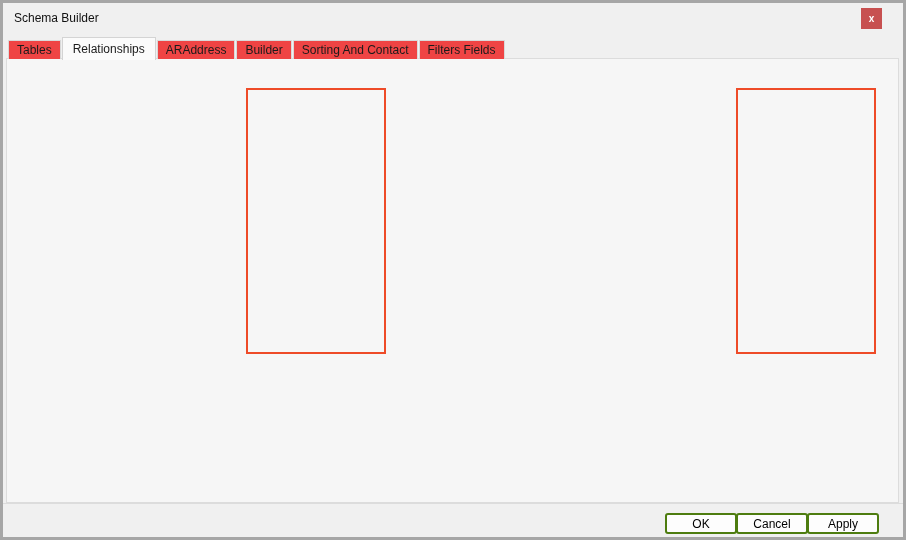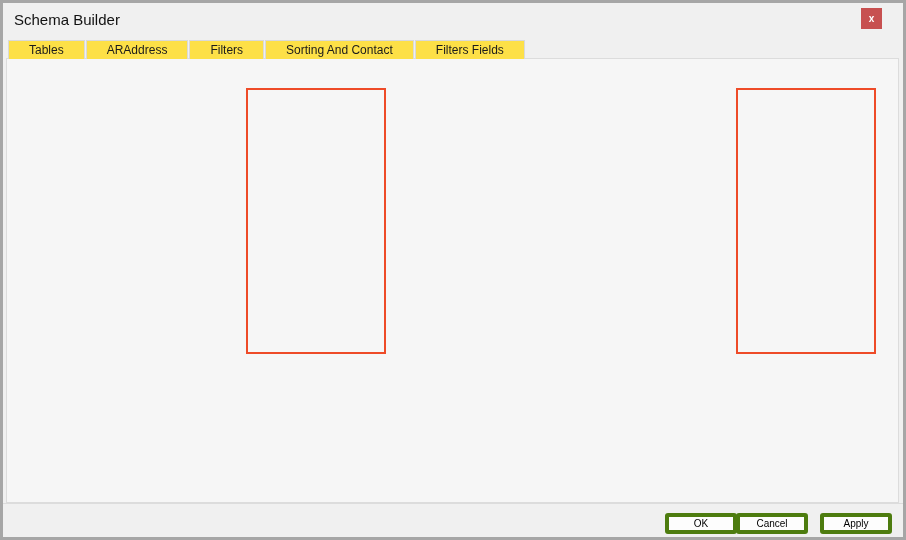--- a/index.html
+++ b/index.html
@@ -3,28 +3,28 @@
 <meta charset="utf-8">
 <style>
   * { margin:0; padding:0; box-sizing:border-box; }
   html,body { width:906px; height:540px; overflow:hidden;
     font-family:"Liberation Sans", sans-serif; font-size:12px; color:#1b1b1b; }
   .dialog { position:relative; width:906px; height:540px; background:#f0f0f0;
     box-shadow: inset 0 0 0 3px #a6a6a6; }
 
   
   .titlebar { position:absolute; left:3px; top:3px; right:3px; height:31px; background:#f0f0f0; }
-  .title-text { position:absolute; left:11px; top:8px; font-size:15px; color:#111;text-align:right; }
+  .title-text { position:absolute; left:11px; top:8px; font-size:12px; color:#111;text-align:right; }
   .close-btn { position:absolute; left:858px; top:5px; width:21px; height:21px;
     background:#c75050; color:#fff; display:flex; align-items:center; justify-content:center;
     font-size:10px; font-weight:bold; cursor:default; }
 
   
   .tabstrip { position:absolute; left:8px; top:37px; height:22px; display:flex; align-items:flex-end; z-index:3; }
-  .tab { height:19px; line-height:18px; padding:0 20px; background:#fde047;
+  .tab { height:19px; line-height:18px; padding:0 8px; background:#ef4444;
     border:1px solid #d9d9d9; border-bottom:none; margin-right:1px; white-space:nowrap; }
   .tab.active { height:23px; line-height:22px; padding:0 10px; background:#fbfbfb;
     border:1px solid #d4d4d4; border-bottom:none; margin-bottom:-1px; }
 
   
   .tabpage { position:absolute; left:6px; top:58px; width:893px; height:445px;
     background:#f6f6f6; border:1px solid #dcdcdc; z-index:1; }
 
   .section-label { position:absolute; font-size:12px; color:#111; }
   #relations-label { left:16px; top:65px; }
@@ -64,40 +64,41 @@
   .formula-btn { position:absolute; top:386px; height:21px; background:#fdfdfd;
     border:1px solid #b5b5b5; border-radius:3px; font-size:12px; text-align:center;
     font-family:"Liberation Sans", sans-serif; }
   #btn-parent-formula { left:672px; width:104px; }
   #btn-child-formula  { left:786px; width:103px; }
 
   
   .footer { position:absolute; left:3px; right:3px; top:503px; height:33px;
     background:#f0f0f0; border-top:1px solid #dcdcdc; }
   .footer-btn { position:absolute; top:9px; width:72px; height:21px; background:#fdfdfd;
-    border:4px solid #4d7c0f; border-radius:3px; font-size:10px; text-align:center;
+    border:2px solid #4d7c0f; border-radius:3px; font-size:12px; text-align:center;
     font-family:"Liberation Sans", sans-serif; }
-  #btn-ok { left:662px; } #btn-cancel { left:733px; } #btn-apply { left:804px;margin-left:13px; }
+  #btn-ok { left:662px; } #btn-cancel { left:733px; } #btn-apply { left:804px; }
 </style>
 </head>
 <body>
 
 <div class="dialog">
 
   <div class="titlebar">
     <span class="title-text">Schema Builder</span>
     <div class="close-btn">
       <span>x</span>
     </div>
   </div>
 
   <div class="tabstrip" id="tabstrip">
       <span class="tab">Tables</span>
+      <span class="tab active">Relationships</span>
       <span class="tab">ARAddress</span>
-      <span class="tab">Filters</span>
+      <span class="tab">Builder</span>
       <span class="tab">Sorting And Contact</span>
       <span class="tab">Filters Fields</span>
     </div>
 
   <div class="tabpage"></div>
 
   <div class="section-label" id="relations-label">Relations of Report Tables :</div>
 
   <button class="iconbtn" id="move-up-btn">
     <span>

